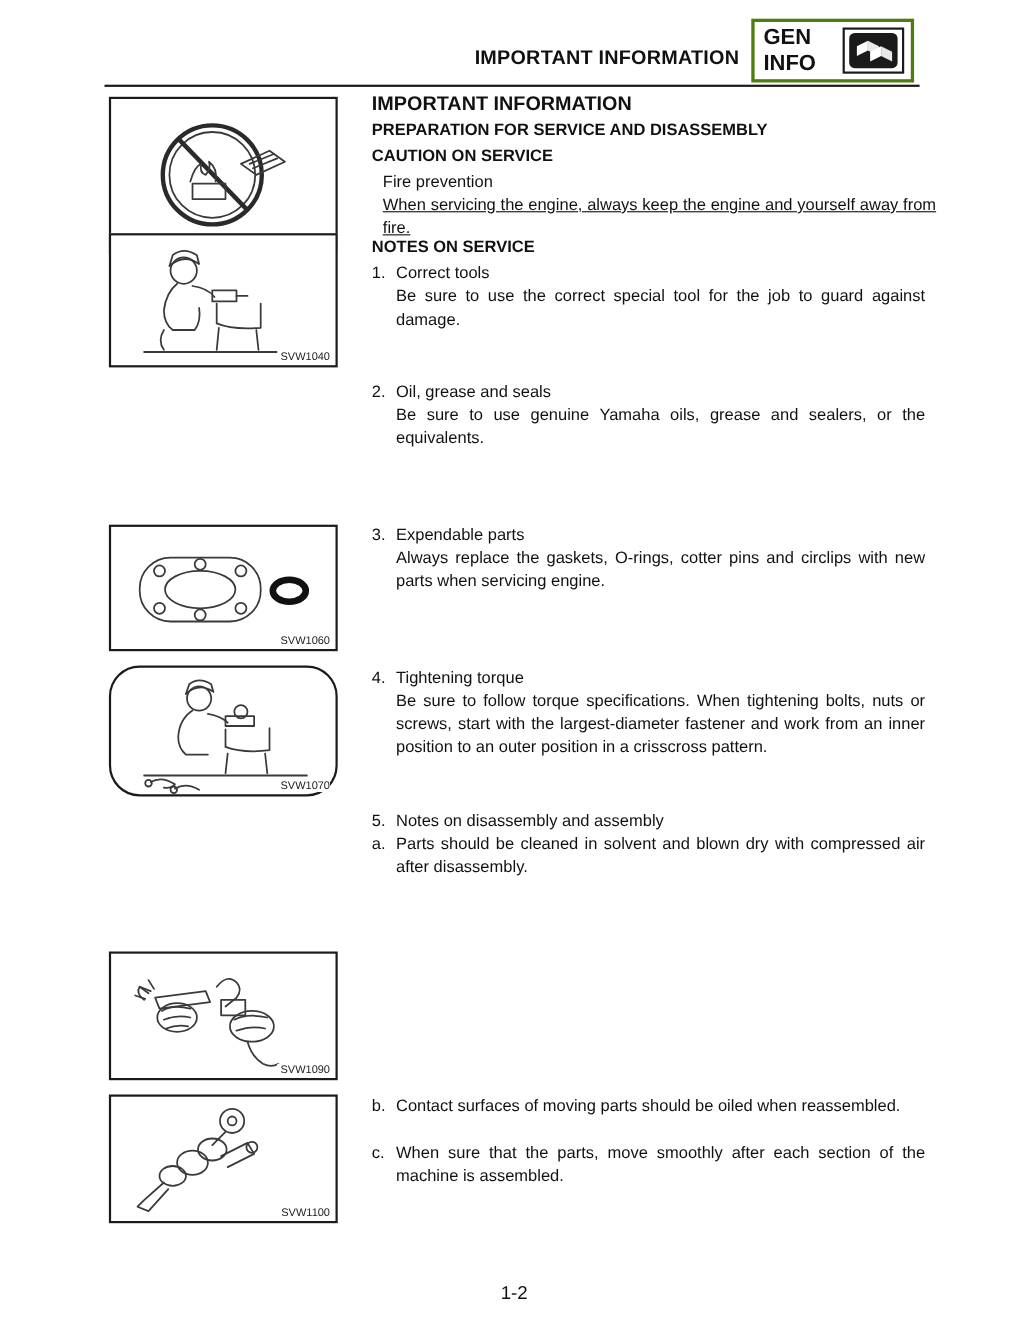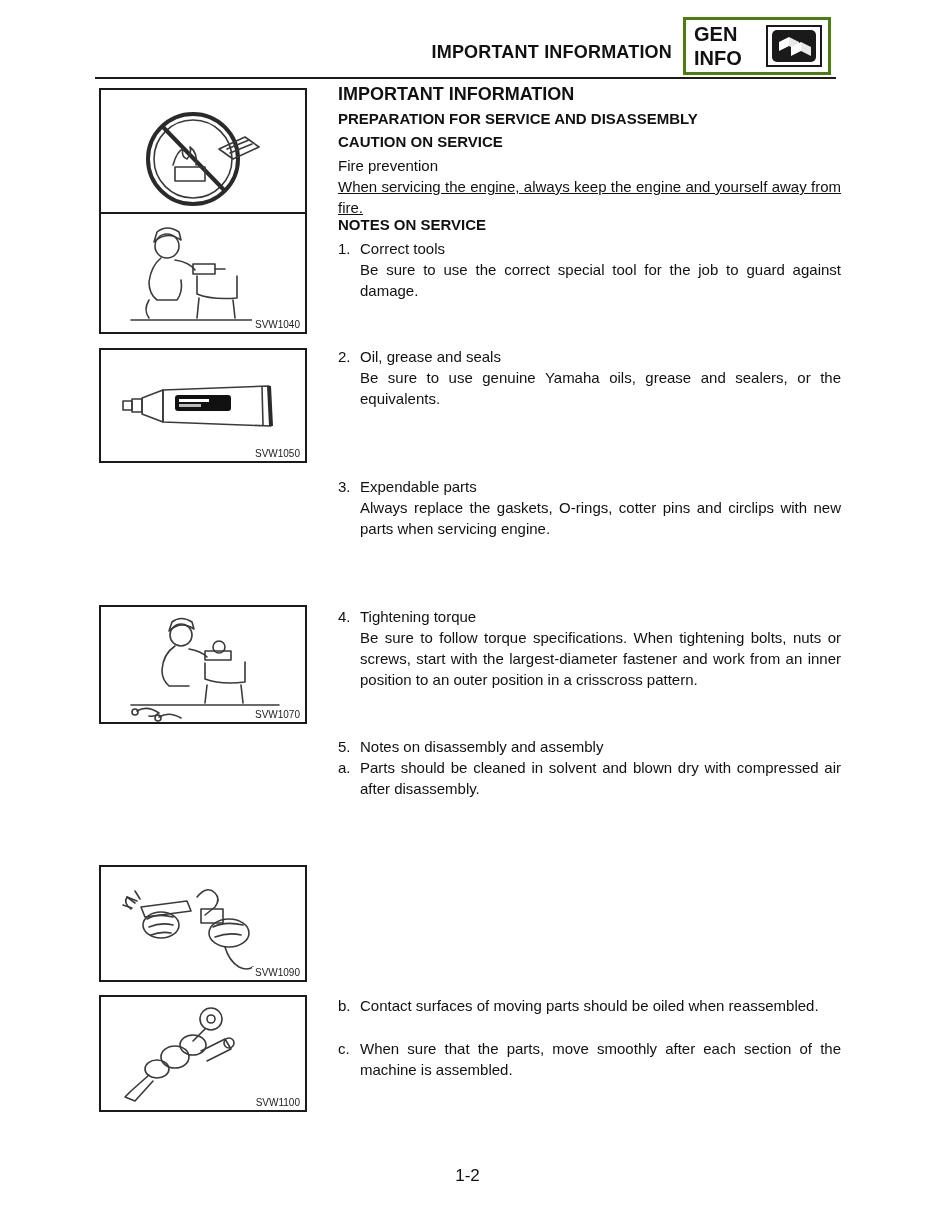--- a/index.html
+++ b/index.html
@@ -34,21 +34,21 @@
   }
   .figure-box svg { display:block; width:100%; height:100%; }
   .fig-code {
     position:absolute; right:5px; bottom:2px; font-size:10px; color:#222;
     background:#fff; padding-left:3px;
   }
   
   .tx { position:absolute; left:338px; width:503px; }
   .h1 { font-size:18px; font-weight:bold; }
   .h2 { font-size:15px; font-weight:bold; }
-  .body-text { font-size:15px; line-height:21px; text-align:justify; }
+  .body-text { font-size:15px; line-height:21px; text-align:justify;margin-left:10px; }
   .item-head { display:flex; font-size:15px; line-height:21px; }
   .item-head .num { width:22px; flex-shrink:0; }
   .item-body { margin-left:22px; font-size:15px; line-height:21px; text-align:justify; }
   .letter-row { display:flex; font-size:15px; line-height:21px; }
   .letter-row .num { width:22px; flex-shrink:0; }
   .letter-row .item-flow { flex:1; text-align:justify; }
   
   .footer-page {
     position:absolute; top:1166px; left:0; width:935px; text-align:center; font-size:17px;
   }
@@ -104,37 +104,37 @@
       <line x1="114" y1="55" x2="124" y2="55" class="lineart"></line>
       <path d="M96 62 l0 18 q14 6 40 4 l0 -22" class="lineart"></path>
       <line x1="98" y1="84" x2="96" y2="104" class="lineart"></line>
       <line x1="132" y1="86" x2="134" y2="104" class="lineart"></line>
       <line x1="30" y1="106" x2="175" y2="106" class="lineart"></line>
       <path d="M48 86 q-6 10 0 18" class="lineart"></path>
     </svg>
     <span class="fig-code">SVW1040</span>
   </div>
 
-  <div class="figure-box" style="top:348px;height:115px;">
+
+  <div class="figure-box" style="top:477px;height:115px;">
     <svg viewBox="0 0 204 111">
-      <rect x="22" y="51" width="9" height="9" class="lineart"></rect>
-      <rect x="31" y="49" width="10" height="13" class="lineart"></rect>
-      <path d="M41 48 L62 40 L62 72 L41 64 Z" class="lineart"></path>
-      <path d="M62 40 L168 36 L170 76 L62 72 Z" class="lineart"></path>
-      <line x1="168" y1="36" x2="170" y2="76" class="lineart-bold"></line>
-      <line x1="161" y1="37" x2="162" y2="75" class="lineart"></line>
-      <rect x="74" y="45" width="56" height="16" rx="3" fill="#111"></rect>
-      <rect x="78" y="49" width="30" height="3" fill="#fff"></rect>
-      <rect x="78" y="54" width="22" height="3" fill="#bbb"></rect>
-    </svg>
-    <span class="fig-code">SVW1050</span>
-  </div>
-
-
-  <div class="figure-box" style="top:605px;height:119px;">
+      <rect x="26" y="28" width="110" height="58" rx="28" class="lineart"></rect>
+      <ellipse cx="81" cy="57" rx="32" ry="17" class="lineart"></ellipse>
+      <circle cx="44" cy="40" r="5" class="lineart"></circle>
+      <circle cx="81" cy="34" r="5" class="lineart"></circle>
+      <circle cx="118" cy="40" r="5" class="lineart"></circle>
+      <circle cx="44" cy="74" r="5" class="lineart"></circle>
+      <circle cx="81" cy="80" r="5" class="lineart"></circle>
+      <circle cx="118" cy="74" r="5" class="lineart"></circle>
+      <ellipse cx="162" cy="58" rx="15" ry="10" fill="none" stroke="#111" stroke-width="6"></ellipse>
+    </svg>
+    <span class="fig-code">SVW1060</span>
+  </div>
+
+  <div class="figure-box" style="top:605px;height:119px;border-radius:28px;">
     <svg viewBox="0 0 204 115">
       <circle cx="80" cy="28" r="11" class="lineart"></circle>
       <path d="M68 24 q12 -11 25 -2 l-2 -7 q-11 -7 -20 0 z" fill="#fff" class="lineart"></path>
       <path d="M74 39 q-12 8 -13 24 q0 10 7 16 l20 0" class="lineart"></path>
       <path d="M88 42 q12 2 18 8" class="lineart"></path>
       <rect x="104" y="44" width="26" height="9" class="lineart"></rect>
       <circle cx="118" cy="40" r="6" class="lineart"></circle>
       <path d="M104 56 l0 16 q16 6 40 3 l0 -20" class="lineart"></path>
       <line x1="106" y1="78" x2="104" y2="96" class="lineart"></line>
       <line x1="140" y1="78" x2="142" y2="96" class="lineart"></line>

